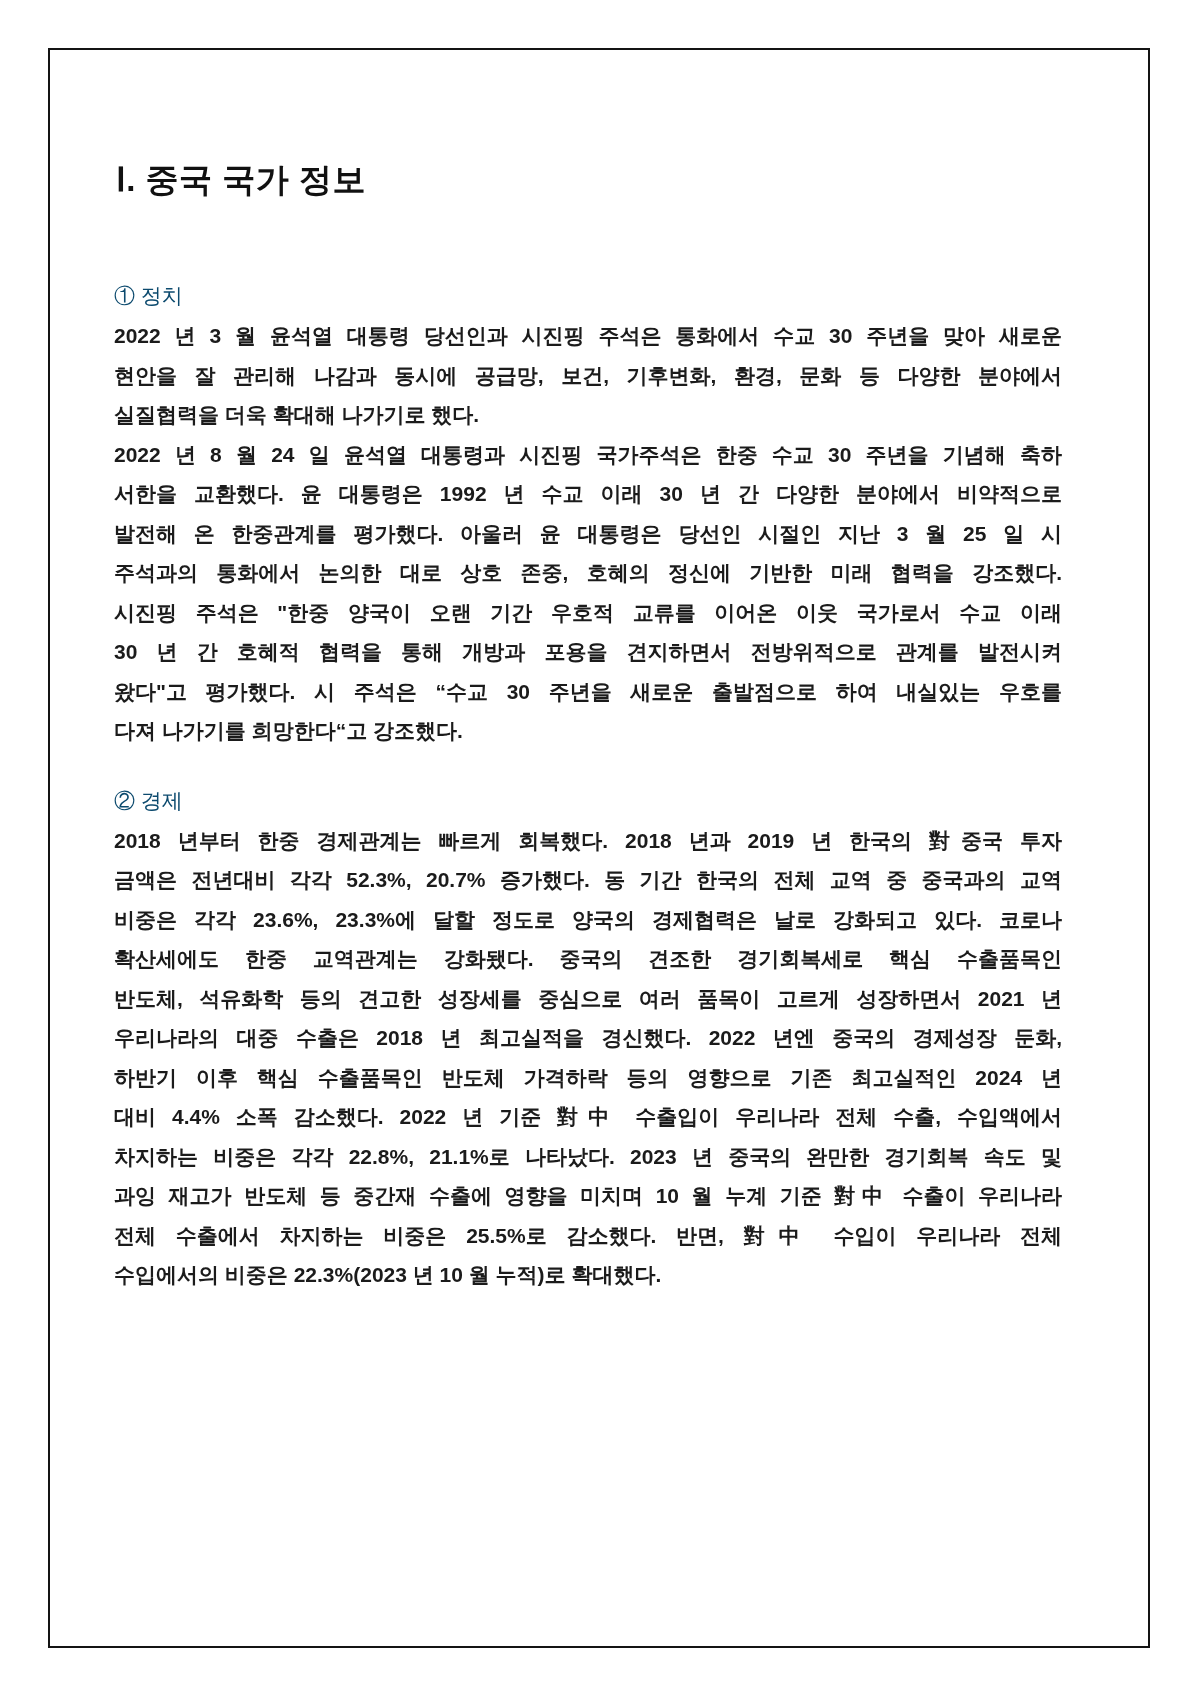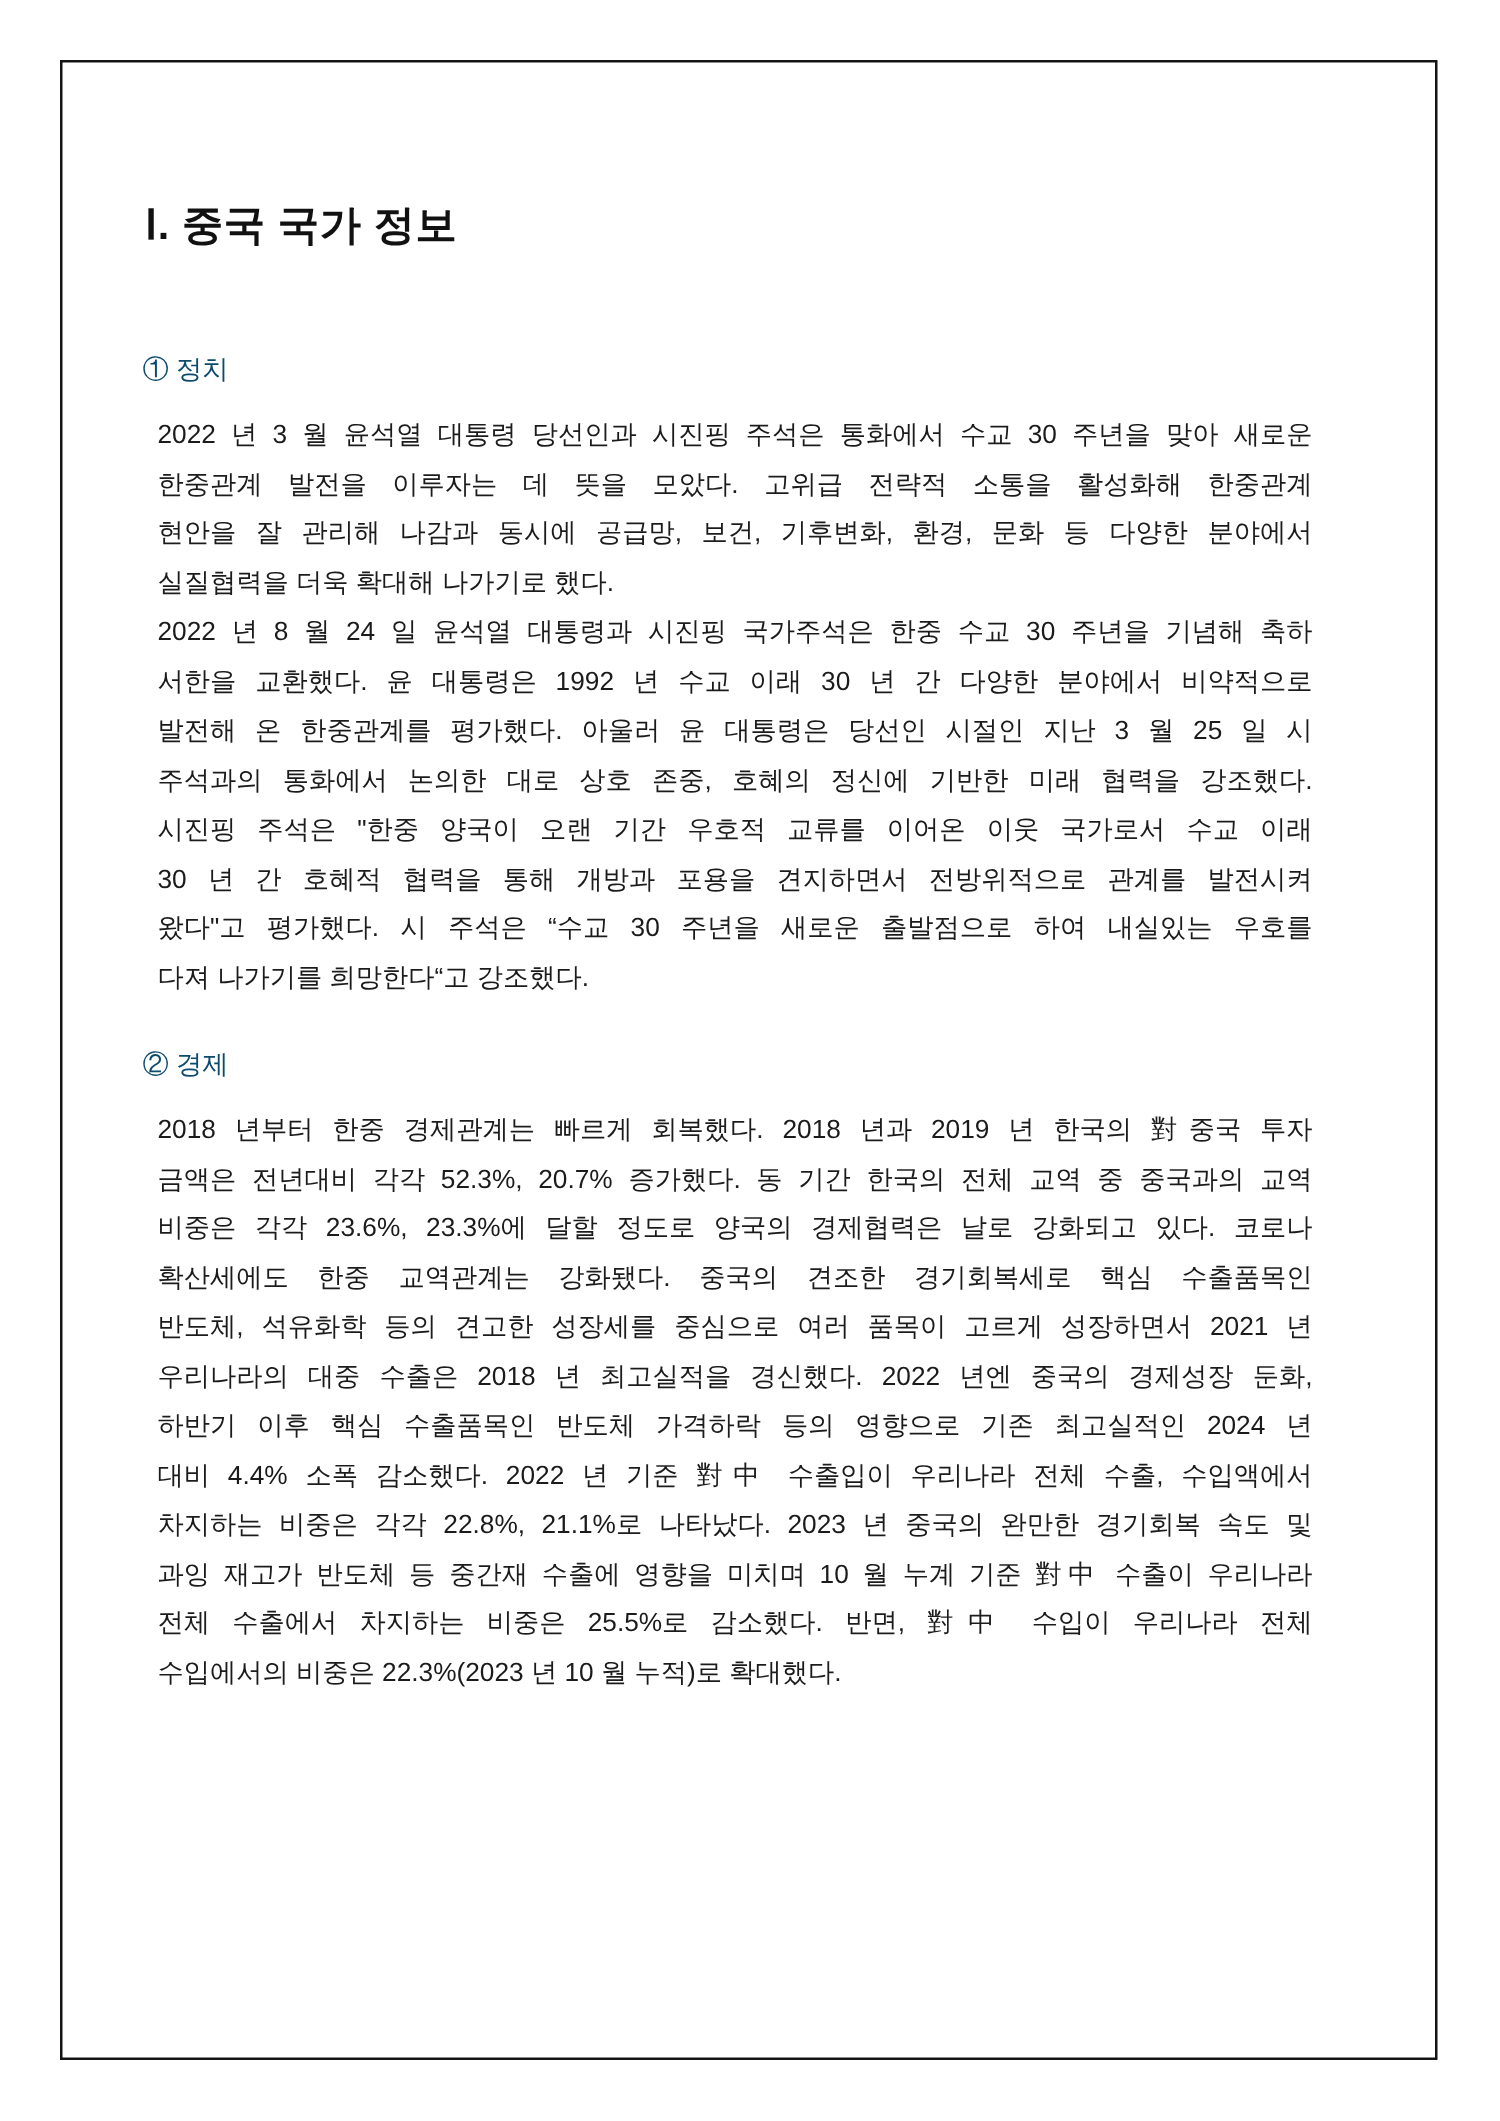--- a/index.html
+++ b/index.html
@@ -33,21 +33,21 @@
     line-height: 40px;
     margin: 0 0 76px 2px;
     color: #111111;
   }
   .sec-heading {
     font-size: 21px;
     line-height: 40px;
     text-align: left;
     color: #0c4a6e;
   }
-  .sec-body { margin: 12px; }
+  .sec-body { margin: 0; font-weight: bold; }
   .paragraph { margin: 0; }
   .line {
     font-size: 21px;
     line-height: 39.5px;
     text-align: justify;
     text-align-last: justify;
     word-break: keep-all;
     overflow-wrap: normal;
     white-space: normal;
     color: #1b1b1b;
@@ -64,21 +64,20 @@
 <div class="page">
   <div class="frame">
 
     <h1 class="doc-title">Ⅰ. 중국 국가 정보</h1>
 
     <section class="sec sec-politics">
       <div class="sec-heading">① 정치</div>
       <div class="sec-body">
           <div class="paragraph">
             <div class="line">2022 년 3 월 윤석열 대통령 당선인과 시진핑 주석은 통화에서 수교 30 주년을 맞아 새로운</div>
-            <div class="line">한중관계 발전을 이루자는 데 뜻을 모았다. 고위급 전략적 소통을 활성화해 한중관계</div>
             <div class="line">현안을 잘 관리해 나감과 동시에 공급망, 보건, 기후변화, 환경, 문화 등 다양한 분야에서</div>
             <div class="line last">실질협력을 더욱 확대해 나가기로 했다.</div>
           </div>
           <div class="paragraph">
             <div class="line">2022 년 8 월 24 일 윤석열 대통령과 시진핑 국가주석은 한중 수교 30 주년을 기념해 축하</div>
             <div class="line">서한을 교환했다. 윤 대통령은 1992 년 수교 이래 30 년 간 다양한 분야에서 비약적으로</div>
             <div class="line">발전해 온 한중관계를 평가했다. 아울러 윤 대통령은 당선인 시절인 지난 3 월 25 일 시</div>
             <div class="line">주석과의 통화에서 논의한 대로 상호 존중, 호혜의 정신에 기반한 미래 협력을 강조했다.</div>
             <div class="line">시진핑 주석은 "한중 양국이 오랜 기간 우호적 교류를 이어온 이웃 국가로서 수교 이래</div>
             <div class="line">30 년 간 호혜적 협력을 통해 개방과 포용을 견지하면서 전방위적으로 관계를 발전시켜</div>

